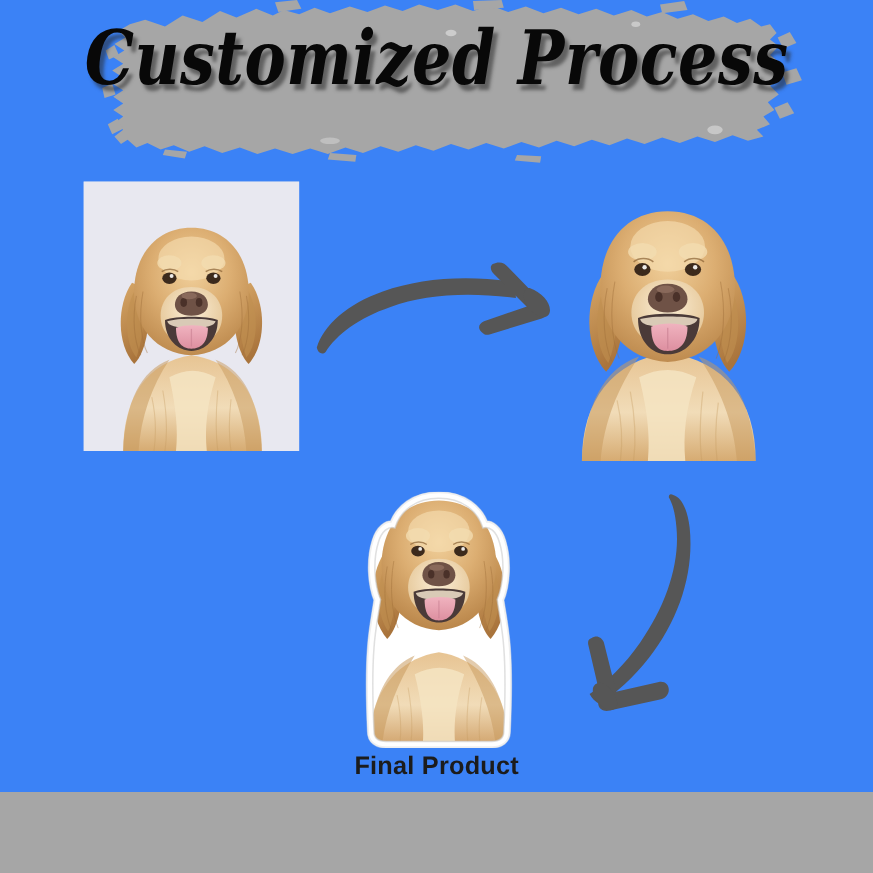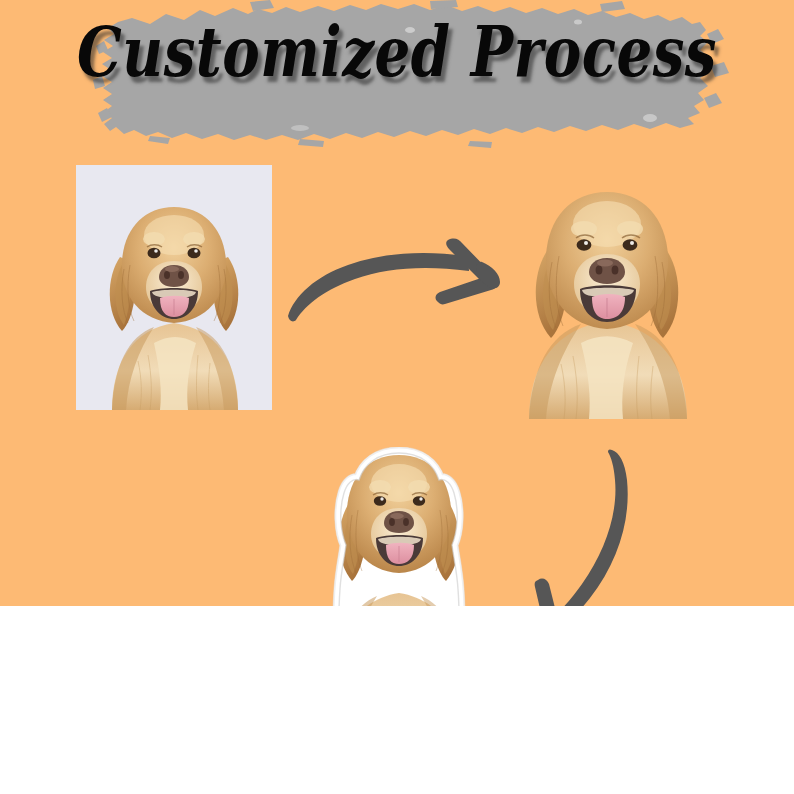--- a/index.html
+++ b/index.html
@@ -3,22 +3,22 @@
 <meta charset="utf-8">
 <style>
   html, body {
     margin: 0;
     padding: 0;
     background: #ffffff;
   }
   #stage {
     position: relative;
     width: 794px;
-    height: 606px;
-    background: #fdba74;
+    height: 794px;
+    background: #3b82f6;
     overflow: hidden;
     font-family: "Liberation Sans", sans-serif;
   }
 
   
   #header-banner {
     position: absolute;
     left: 0; top: 0;
     width: 794px;
     height: 150px;
@@ -448,20 +448,21 @@
           <path d="M33,63 C29,86 31,110 37,124"></path>
           <path d="M121,68 C125,90 123,112 117,126"></path>
           <path d="M115,63 C119,86 117,110 111,124"></path>
         </g>
       </g>
 
       <use href="#silC" fill="none" stroke="#cfcfcf" stroke-width="1.4" opacity="0.65"></use>
     </svg>
   </div>
 
+  <div id="final-product-label">Final Product</div>
 
   <div id="arrow-two">
     <svg width="180" height="232" viewBox="0 0 180 232" xmlns="http://www.w3.org/2000/svg">
       <g fill="#565656">
 
         <path d="M120,18 C127,20 133,30 135,48
                  C139,88 126,130 98,166 C84,184 68,198 53,208
                  C49,206 46,203 44,199
                  C60,188 76,172 90,152 C114,118 126,80 123,48
                  C122,34 119,25 116,20 C116,17 118,17 120,18 Z"></path>

